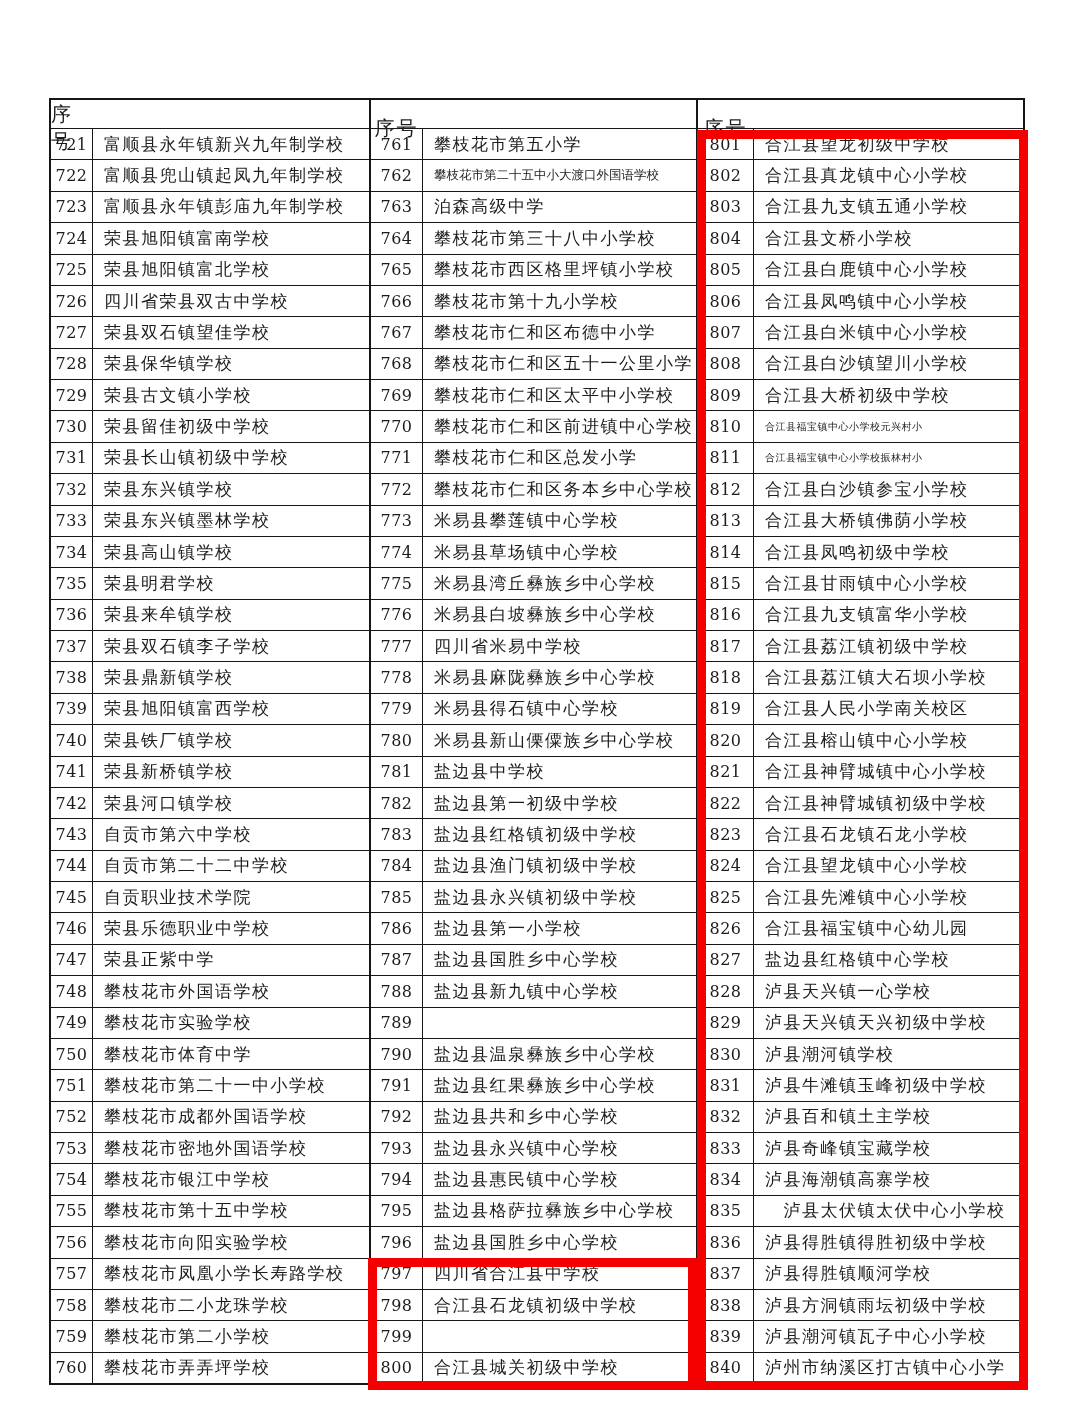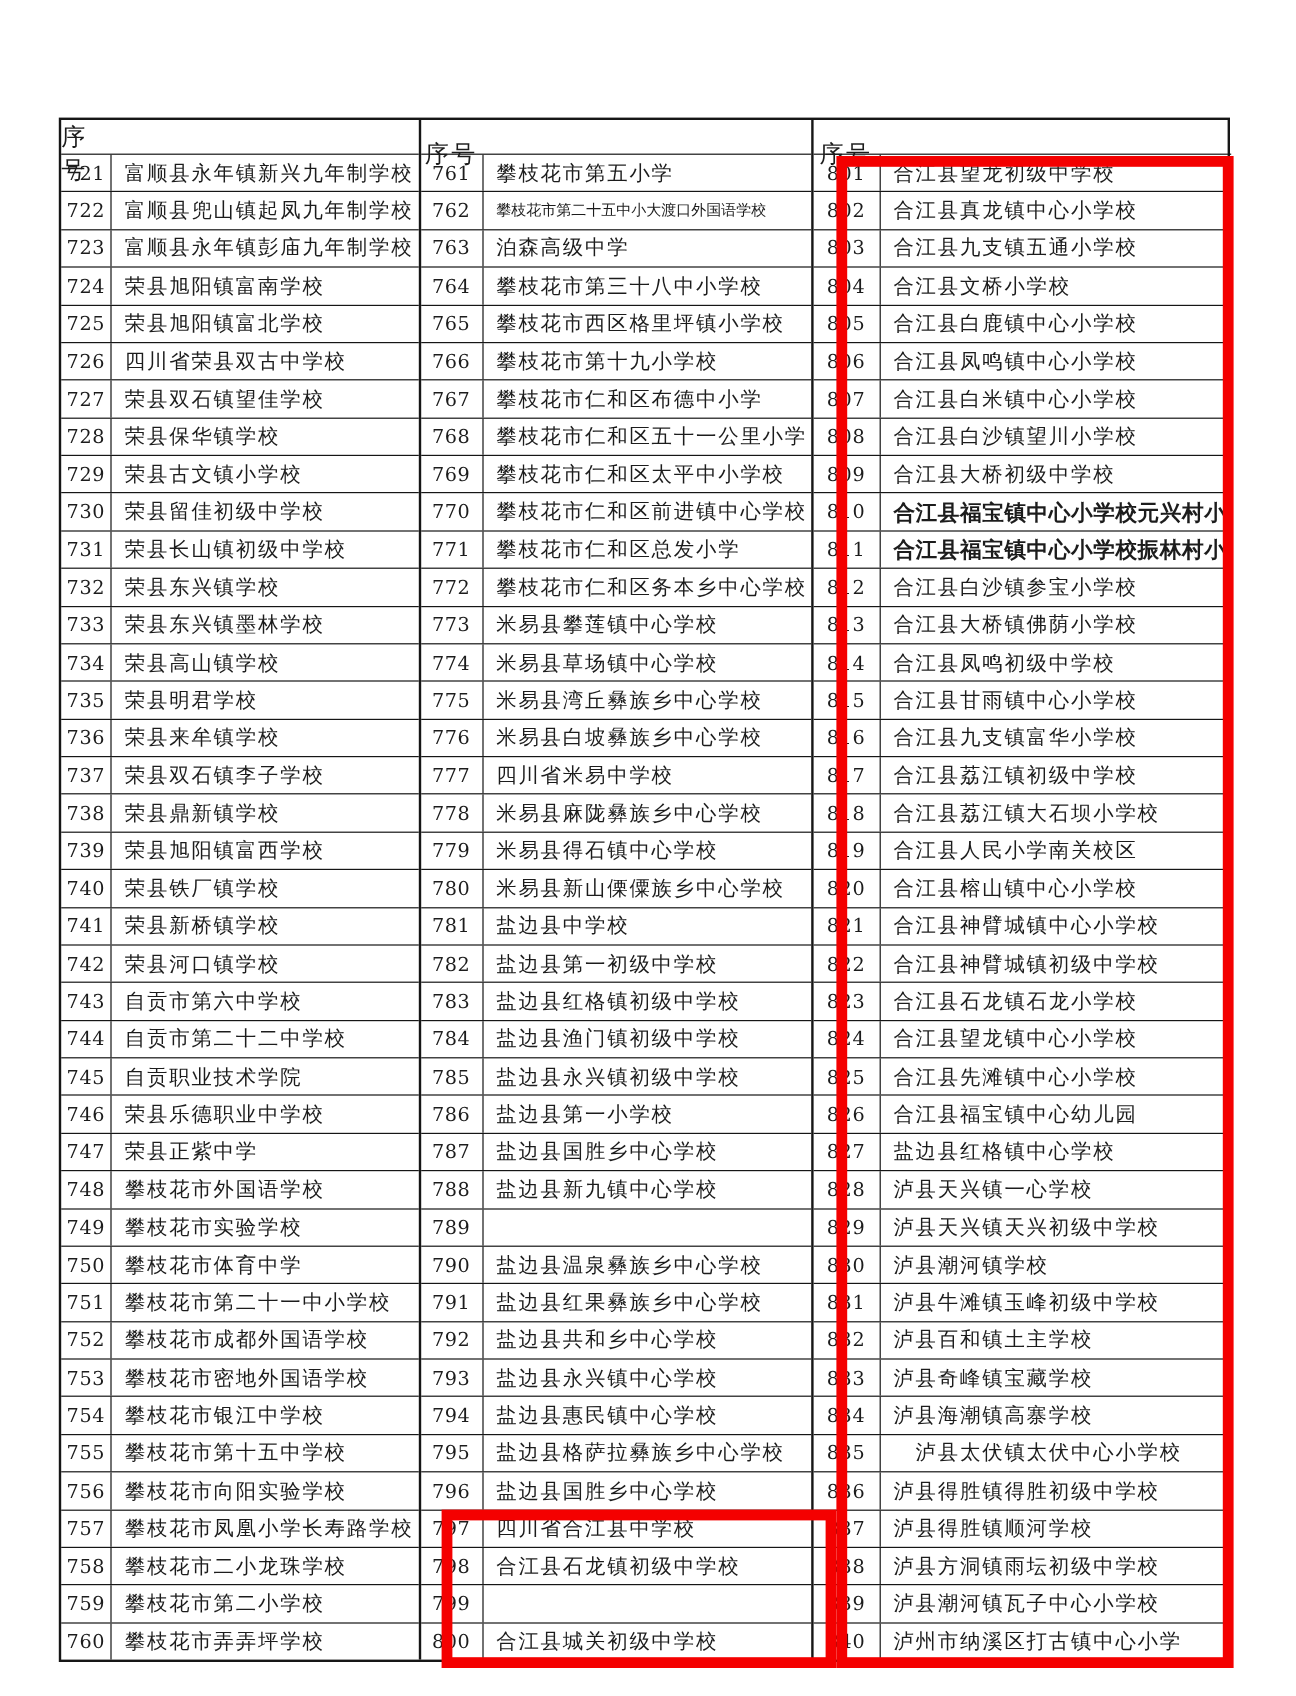--- a/index.html
+++ b/index.html
@@ -41,21 +41,21 @@
   .g3 .cell.num { width:56px; }
   .cell.name {
     flex:1;
     padding-left:11px; padding-right:4px;
     font-size:17px;
     letter-spacing:1.5px;
     white-space:nowrap;
     overflow:hidden;
   }
   .trow.head .cell { justify-content:center; padding-left:0; font-size:20px; letter-spacing:2px;margin-top:28px; }
-  .cell.name.sm { font-size:18px; letter-spacing:0.5px;font-weight:bold; }
+  .cell.name.sm { font-size:10px; letter-spacing:0.5px; }
   .cell.name.xs { font-size:12.5px; letter-spacing:0px; }
   .hl {
     position:absolute;
     border:9px solid #f40000;
     pointer-events:none;
     background:transparent;
   }
   .hl-a { left:368px; top:1258px; width:329px; height:132px; }
   .hl-b { left:697px; top:130px;  width:331px; height:1260px; }
 </style>

